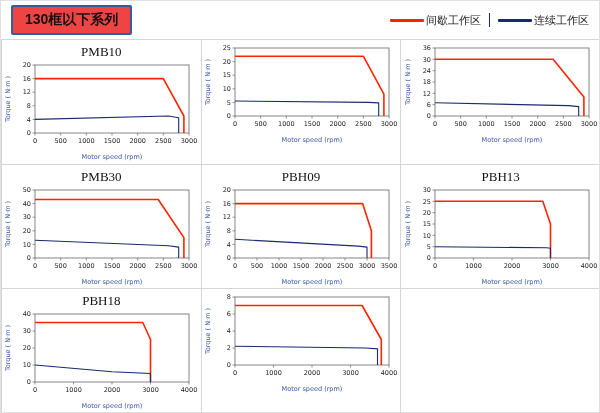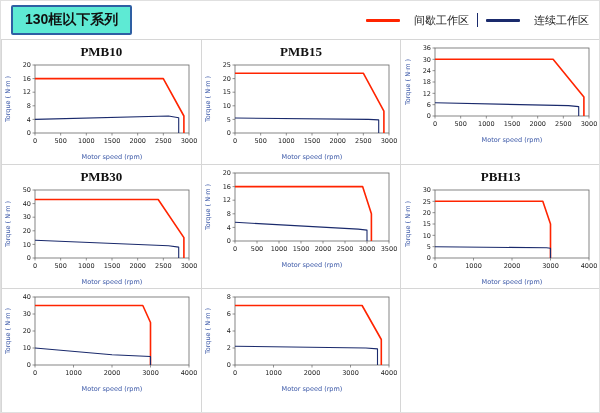--- a/index.html
+++ b/index.html
@@ -16,45 +16,45 @@
     display:flex; align-items:center; justify-content:space-between;
     padding:0 10px;
   }
   .series-box {
     border:2px solid #2e5fa3;
     border-radius:2px;
     padding:4px 12px;
     font-size:14px;
     font-weight:bold;
     color:#111;
-    background:#5eead4;
+    background:#ef4444;
   }
   .legend { display:flex; align-items:center; gap:8px; font-size:11px; color:#222; }
-  .legend-item { display:flex; align-items:center; gap:14px; }
+  .legend-item { display:flex; align-items:center; gap:2px; }
   .legend-line { width:34px; height:3px; border-radius:1px; }
   .legend-divider { width:1px; height:14px; background:#1a2a6c; }
   .grid {
     width:600px; height:375px;
     display:grid;
     grid-template-columns:repeat(3, 1fr);
     grid-template-rows:repeat(3, 1fr);
     border-top:1px solid #d6d6d6;
     border-left:1px solid #d6d6d6;
   }
   .cell {
     border-right:1px solid #d6d6d6;
     border-bottom:1px solid #d6d6d6;
     padding-top:3px;
     overflow:hidden;
     background:#fff;
   }
   .chart-title {
     text-align:center;
     font-family:"Liberation Serif", serif;
-    font-weight:bold;
+    font-weight:normal;
     font-size:13px;
     color:#111;
     height:17px;
     line-height:17px;
   }
   svg.plot { display:block; margin:0 auto; }
 </style>
 </head>
 <body>
 
@@ -106,21 +106,20 @@
         <text x="161.33333333333334" y="83" text-anchor="middle" font-size="6.5" fill="#222222" font-family="DejaVu Sans, sans-serif">2500</text>
         <line x1="187" y1="73" x2="187" y2="75.5" stroke="#666666" stroke-width="0.7"></line>
         <text x="187" y="83" text-anchor="middle" font-size="6.5" fill="#222222" font-family="DejaVu Sans, sans-serif">3000</text>
         <text x="110" y="99" text-anchor="middle" font-size="6.5" fill="#3a57a7" font-family="DejaVu Sans, sans-serif">Motor speed (rpm)</text>
         <text x="0" y="0" text-anchor="middle" font-size="6.5" fill="#3a57a7" font-family="DejaVu Sans, sans-serif" transform="translate(8,39) rotate(-90)">Torque ( N·m )</text>
         <polyline points="33.0,18.6 161.3,18.6 181.9,56.0 181.9,73.0" fill="none" stroke="#ff2400" stroke-width="1.6" stroke-linejoin="round"></polyline>
         <polyline points="33.0,59.4 166.5,56.0 176.7,57.7 176.7,73.0" fill="none" stroke="#1a2a6c" stroke-width="1.1" stroke-linejoin="round"></polyline>
       </svg>
   </div>
   <div class="cell">
-    <div class="chart-title">PMB15</div>
     <svg class="plot" width="198" height="102">
         <rect x="33" y="5" width="154" height="68" fill="none" stroke="#666666" stroke-width="0.8"></rect>
         <line x1="30.5" y1="73" x2="33" y2="73" stroke="#666666" stroke-width="0.7"></line>
         <text x="29" y="75.2" text-anchor="end" font-size="6.5" fill="#222222" font-family="DejaVu Sans, sans-serif">0</text>
         <line x1="30.5" y1="59.4" x2="33" y2="59.4" stroke="#666666" stroke-width="0.7"></line>
         <text x="29" y="61.6" text-anchor="end" font-size="6.5" fill="#222222" font-family="DejaVu Sans, sans-serif">5</text>
         <line x1="30.5" y1="45.8" x2="33" y2="45.8" stroke="#666666" stroke-width="0.7"></line>
         <text x="29" y="48" text-anchor="end" font-size="6.5" fill="#222222" font-family="DejaVu Sans, sans-serif">10</text>
         <line x1="30.5" y1="32.2" x2="33" y2="32.2" stroke="#666666" stroke-width="0.7"></line>
         <text x="29" y="34.400000000000006" text-anchor="end" font-size="6.5" fill="#222222" font-family="DejaVu Sans, sans-serif">15</text>
@@ -215,20 +214,21 @@
         <text x="161.33333333333334" y="83" text-anchor="middle" font-size="6.5" fill="#222222" font-family="DejaVu Sans, sans-serif">2500</text>
         <line x1="187" y1="73" x2="187" y2="75.5" stroke="#666666" stroke-width="0.7"></line>
         <text x="187" y="83" text-anchor="middle" font-size="6.5" fill="#222222" font-family="DejaVu Sans, sans-serif">3000</text>
         <text x="110" y="99" text-anchor="middle" font-size="6.5" fill="#3a57a7" font-family="DejaVu Sans, sans-serif">Motor speed (rpm)</text>
         <text x="0" y="0" text-anchor="middle" font-size="6.5" fill="#3a57a7" font-family="DejaVu Sans, sans-serif" transform="translate(8,39) rotate(-90)">Torque ( N·m )</text>
         <polyline points="33.0,14.5 156.2,14.5 181.9,52.6 181.9,73.0" fill="none" stroke="#ff2400" stroke-width="1.6" stroke-linejoin="round"></polyline>
         <polyline points="33.0,55.3 166.5,60.8 176.7,62.1 176.7,73.0" fill="none" stroke="#1a2a6c" stroke-width="1.1" stroke-linejoin="round"></polyline>
       </svg>
   </div>
   <div class="cell">
+    <div class="chart-title">PBH09</div>
     <svg class="plot" width="198" height="102">
         <rect x="33" y="5" width="154" height="68" fill="none" stroke="#666666" stroke-width="0.8"></rect>
         <line x1="30.5" y1="73" x2="33" y2="73" stroke="#666666" stroke-width="0.7"></line>
         <text x="29" y="75.2" text-anchor="end" font-size="6.5" fill="#222222" font-family="DejaVu Sans, sans-serif">0</text>
         <line x1="30.5" y1="59.4" x2="33" y2="59.4" stroke="#666666" stroke-width="0.7"></line>
         <text x="29" y="61.6" text-anchor="end" font-size="6.5" fill="#222222" font-family="DejaVu Sans, sans-serif">4</text>
         <line x1="30.5" y1="45.8" x2="33" y2="45.8" stroke="#666666" stroke-width="0.7"></line>
         <text x="29" y="48" text-anchor="end" font-size="6.5" fill="#222222" font-family="DejaVu Sans, sans-serif">8</text>
         <line x1="30.5" y1="32.2" x2="33" y2="32.2" stroke="#666666" stroke-width="0.7"></line>
         <text x="29" y="34.400000000000006" text-anchor="end" font-size="6.5" fill="#222222" font-family="DejaVu Sans, sans-serif">12</text>
@@ -286,20 +286,21 @@
         <text x="148.5" y="83" text-anchor="middle" font-size="6.5" fill="#222222" font-family="DejaVu Sans, sans-serif">3000</text>
         <line x1="187" y1="73" x2="187" y2="75.5" stroke="#666666" stroke-width="0.7"></line>
         <text x="187" y="83" text-anchor="middle" font-size="6.5" fill="#222222" font-family="DejaVu Sans, sans-serif">4000</text>
         <text x="110" y="99" text-anchor="middle" font-size="6.5" fill="#3a57a7" font-family="DejaVu Sans, sans-serif">Motor speed (rpm)</text>
         <text x="0" y="0" text-anchor="middle" font-size="6.5" fill="#3a57a7" font-family="DejaVu Sans, sans-serif" transform="translate(8,39) rotate(-90)">Torque ( N·m )</text>
         <polyline points="33.0,16.3 140.8,16.3 148.5,39.0 148.5,73.0" fill="none" stroke="#ff2400" stroke-width="1.6" stroke-linejoin="round"></polyline>
         <polyline points="33.0,61.7 144.6,62.8 148.5,63.3 148.5,73.0" fill="none" stroke="#1a2a6c" stroke-width="1.1" stroke-linejoin="round"></polyline>
       </svg>
   </div>
   <div class="cell">
+    <div class="chart-title">PBH18</div>
     <svg class="plot" width="198" height="102">
         <rect x="33" y="5" width="154" height="68" fill="none" stroke="#666666" stroke-width="0.8"></rect>
         <line x1="30.5" y1="73" x2="33" y2="73" stroke="#666666" stroke-width="0.7"></line>
         <text x="29" y="75.2" text-anchor="end" font-size="6.5" fill="#222222" font-family="DejaVu Sans, sans-serif">0</text>
         <line x1="30.5" y1="56" x2="33" y2="56" stroke="#666666" stroke-width="0.7"></line>
         <text x="29" y="58.2" text-anchor="end" font-size="6.5" fill="#222222" font-family="DejaVu Sans, sans-serif">10</text>
         <line x1="30.5" y1="39" x2="33" y2="39" stroke="#666666" stroke-width="0.7"></line>
         <text x="29" y="41.2" text-anchor="end" font-size="6.5" fill="#222222" font-family="DejaVu Sans, sans-serif">20</text>
         <line x1="30.5" y1="22" x2="33" y2="22" stroke="#666666" stroke-width="0.7"></line>
         <text x="29" y="24.2" text-anchor="end" font-size="6.5" fill="#222222" font-family="DejaVu Sans, sans-serif">30</text>

